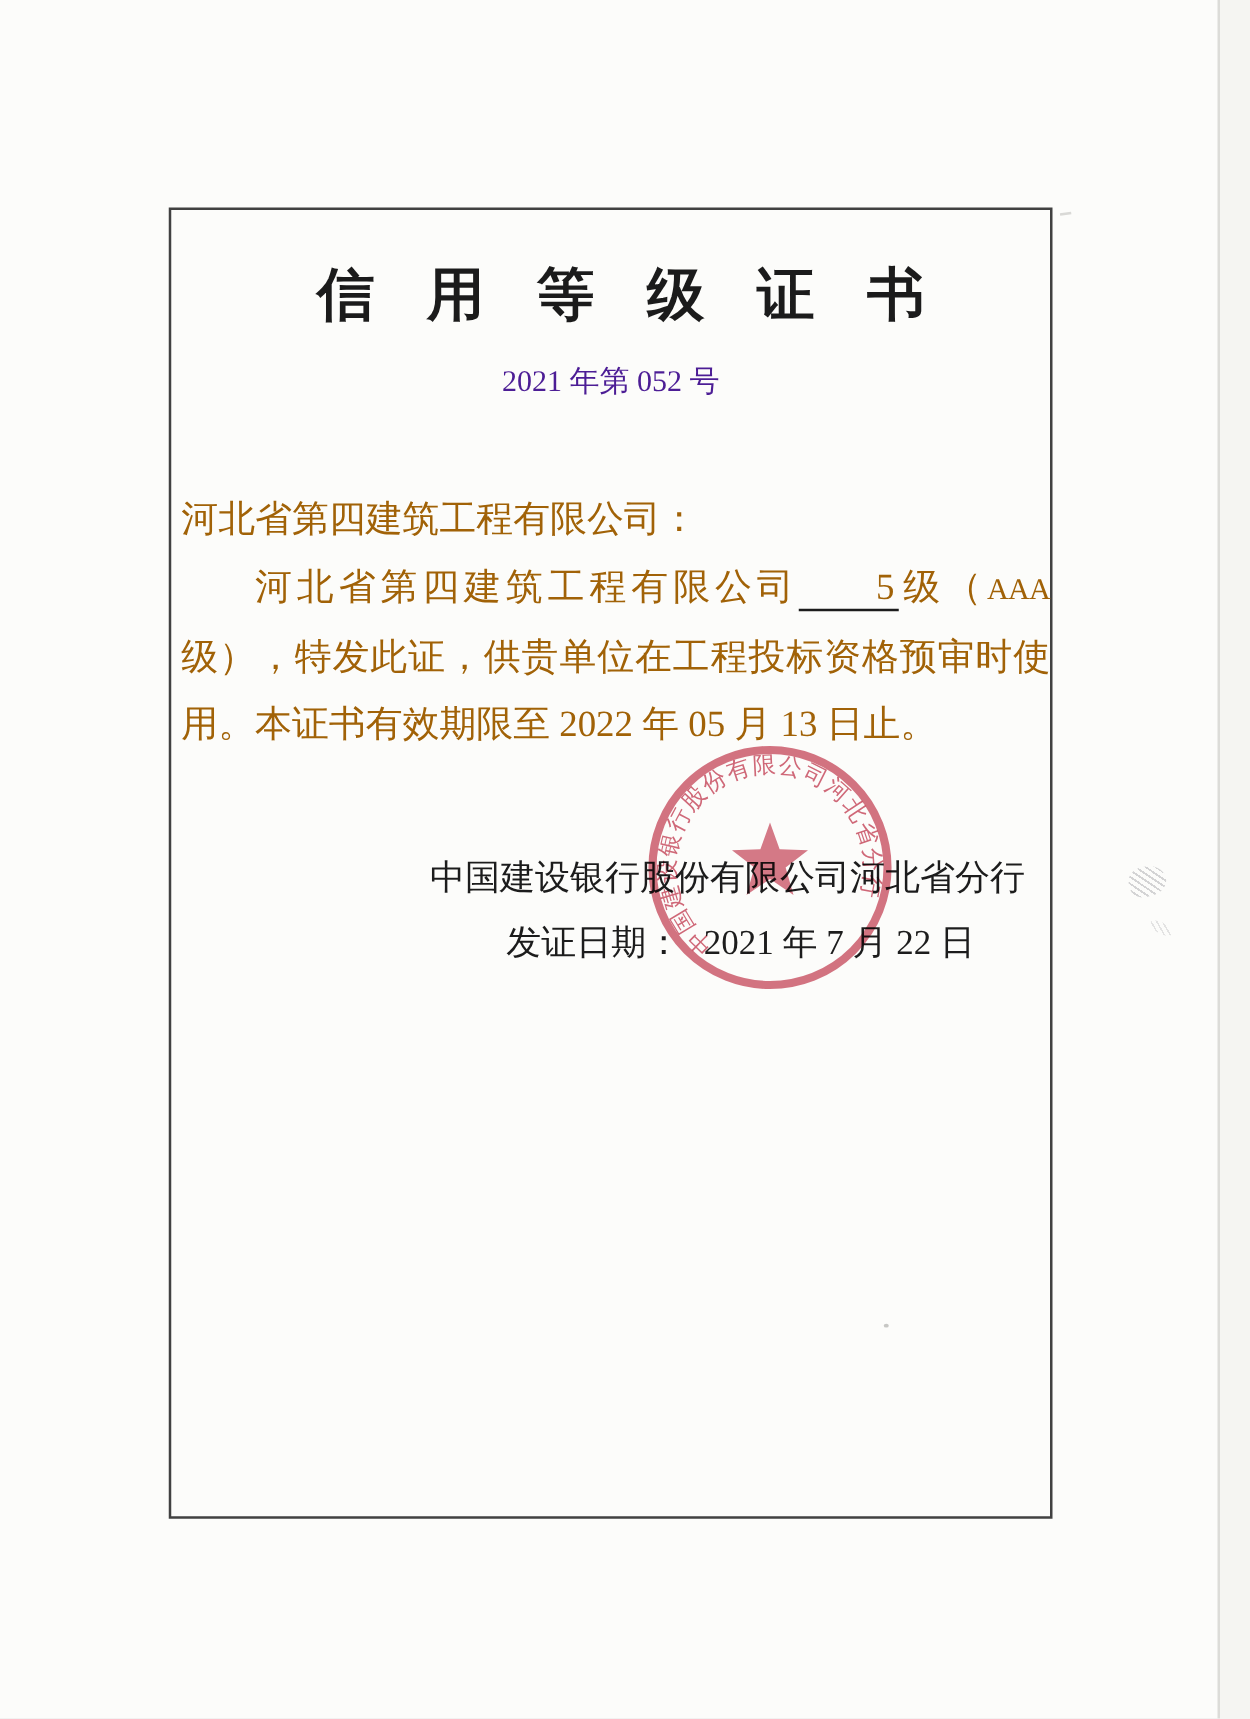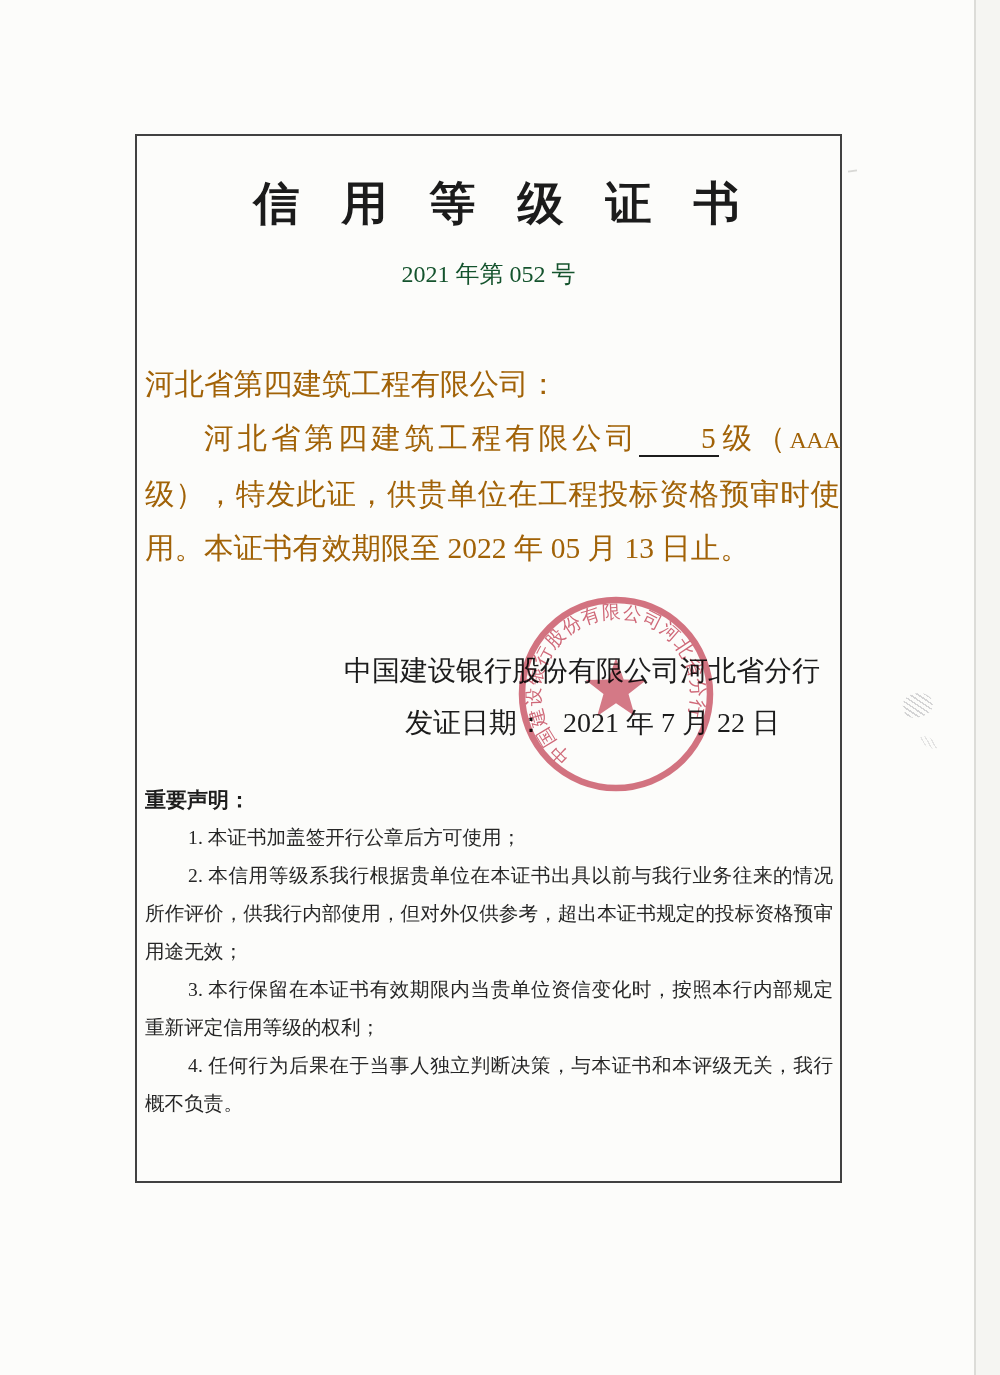--- a/index.html
+++ b/index.html
@@ -23,41 +23,41 @@
   .smudge-2{
     position:absolute;left:919px;top:738px;width:20px;height:9px;
     background:repeating-linear-gradient(32deg,rgba(120,120,126,.35) 0 1.2px,transparent 1.2px 4px);
     border-radius:50%;transform:rotate(28deg);opacity:.55;
   }
   .speck-1{position:absolute;left:707px;top:1059px;width:4px;height:3px;background:#9a9a98;border-radius:50%;opacity:.55;}
   .speck-2{position:absolute;left:848px;top:170px;width:9px;height:2px;background:#b5b5b2;transform:rotate(-8deg);opacity:.5;}
 
   
   .frame{
-    position:absolute;left:135px;top:134px;
+    position:absolute;left:135px;top:166px;
     width:703px;height:1045px;
     border:2.5px solid #414141;
     background:transparent;
   }
   .title{
     margin:43px 0 0 0;
     text-align:center;
     font-family:"Liberation Sans","DejaVu Sans",sans-serif;
     font-weight:bold;
     font-size:46px;line-height:48px;
     letter-spacing:42px;
     padding-left:58px;
     white-space:nowrap;
     color:#1b1b1b;
   }
   .serial{
     margin:30px 0 0 0;
     text-align:center;
     font-size:24px;line-height:34px;
-    color:#14532d;
+    color:#4c1d95;
   }
   .main{
     margin:66px 0 0 0;
     padding:0 0 0 8px;
     width:695px;
     font-size:29.5px;line-height:54px;
     text-align:justify;
     text-justify:inter-character;
     color:#a16207;
   }
@@ -131,27 +131,20 @@
     <div class="main">
       <p class="recipient">河北省第四建筑工程有限公司：</p>
       <p class="body-para"><span>河北省第四建筑工程有限公司</span><span class="grade-value">5</span><span>级（</span><span class="grade-latin">AAA</span><span> 级），</span><span>特发此证，供贵单位在工程投标资格预审时使用。本证书有效期限至 2022 年 05 月 13 日止。</span></p>
     </div>
 
     <div class="signature">
       <p class="issuer">中国建设银行股份有限公司河北省分行</p>
       <p class="issue-date"><span>发证日期：</span><span class="date-value">2021 年 7 月 22 日</span></p>
     </div>
 
-    <div class="notice">
-      <p class="notice-heading">重要声明：</p>
-      <p class="item">1. 本证书加盖签开行公章后方可使用；</p>
-      <p class="item">2. 本信用等级系我行根据贵单位在本证书出具以前与我行业务往来的情况所作评价，供我行内部使用，但对外仅供参考，超出本证书规定的投标资格预审用途无效；</p>
-      <p class="item">3. 本行保留在本证书有效期限内当贵单位资信变化时，按照本行内部规定重新评定信用等级的权利；</p>
-      <p class="item">4. 任何行为后果在于当事人独立判断决策，与本证书和本评级无关，我行概不负责。</p>
-    </div>
 
   </div>
 
   <div class="stamp">
     <svg viewBox="0 0 204 204" xmlns="http://www.w3.org/2000/svg">
       <circle cx="102" cy="102" r="94" fill="none" stroke-width="6.5" opacity="0.82" stroke="#cc5568"></circle>
       <polygon points="102,66 109.7,87.4 132.4,88.1 114.5,102 120.8,123.9 102,111.2 83.2,123.9 89.5,102 71.6,88.1 94.3,87.4" opacity="0.78" fill="#cc5568"></polygon>
       <path id="stampArc" d="M 58.4 164.3 A 76 76 0 1 1 164.3 145.6" fill="none"></path>
       <text font-size="18.6" letter-spacing="1" opacity="0.88" font-family="Liberation Serif, DejaVu Serif, serif" fill="#cc5568">
         <textPath href="#stampArc" startOffset="2">中国建设银行股份有限公司河北省分行</textPath>

